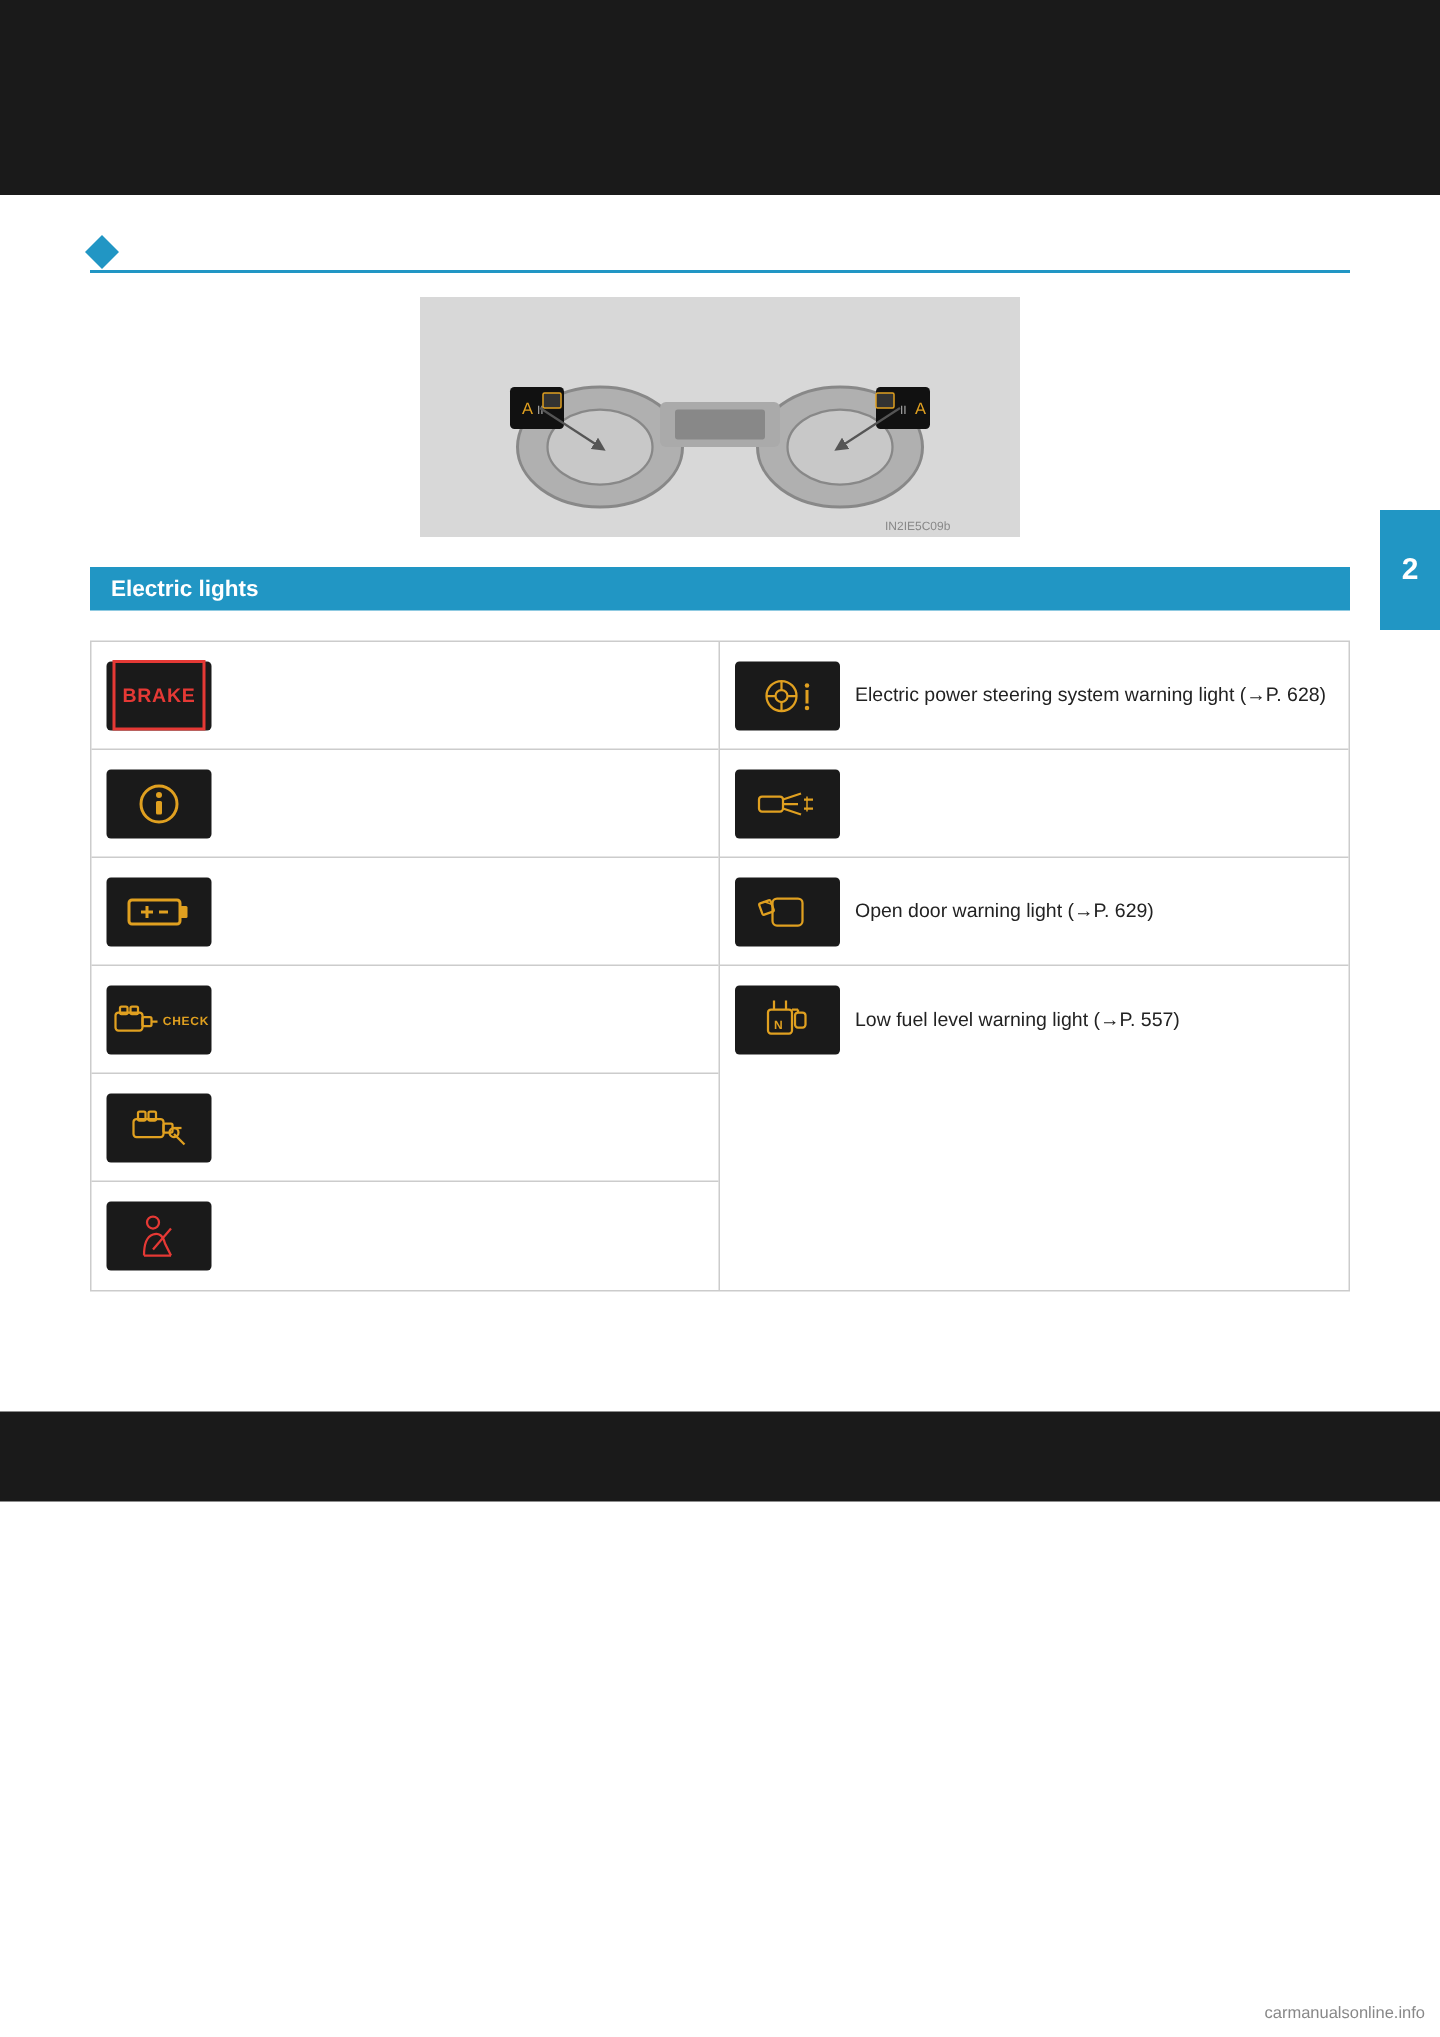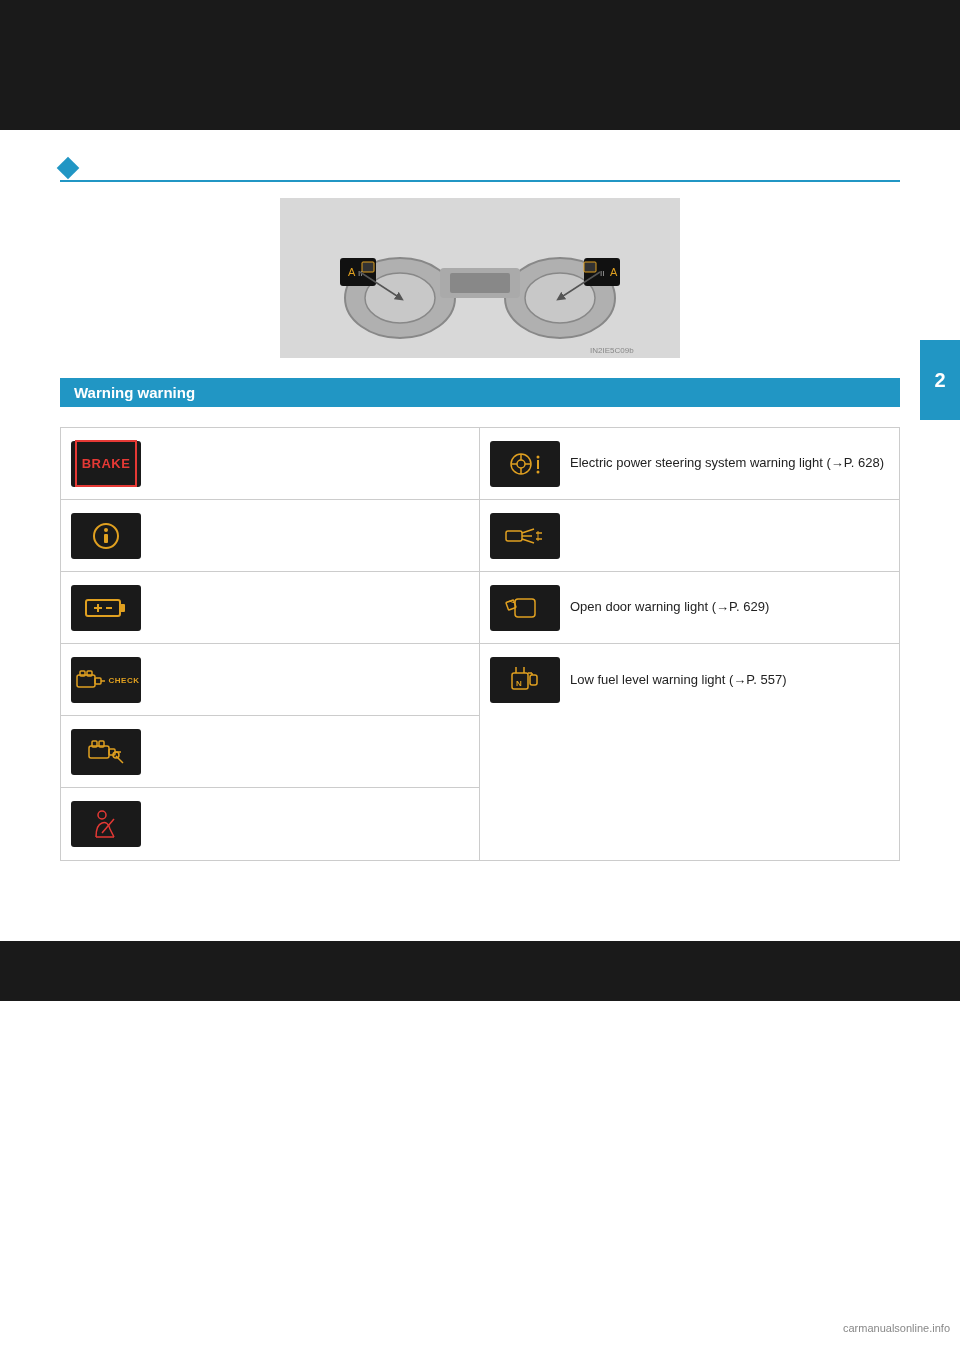--- a/index.html
+++ b/index.html
@@ -142,21 +142,21 @@
     .bottom-bar {
       background: #1a1a1a;
       height: 60px;
       width: 100%;
       margin-top: 40px;
     }
 
     
     .watermark {
       position: fixed;
-      bottom: 24px;
+      bottom: 10px;
       right: 10px;
       font-size: 11px;
       color: #888;
     }
 
     .check-label {
       font-size: 8px;
       color: #e0a020;
       font-weight: bold;
       letter-spacing: 0.5px;
@@ -219,21 +219,21 @@
           <path d="M0,0 L0,6 L6,3 z" fill="#555"></path>
         </marker>
       </defs>
 
       <text x="310" y="155" fill="#888" font-size="8" font-family="Arial">IN2IE5C09b</text>
     </svg>
   </div>
 
   
   <div class="warning-lights-header">
-    <span>Warning warning</span>
+    <span>Electric lights</span>
   </div>
 
   
   <div class="warning-grid">
 
     <div class="warning-left-col">
 
       <div class="warning-row">
         <div class="warning-icon-box">
           <span class="icon-brake">BRAKE</span>

